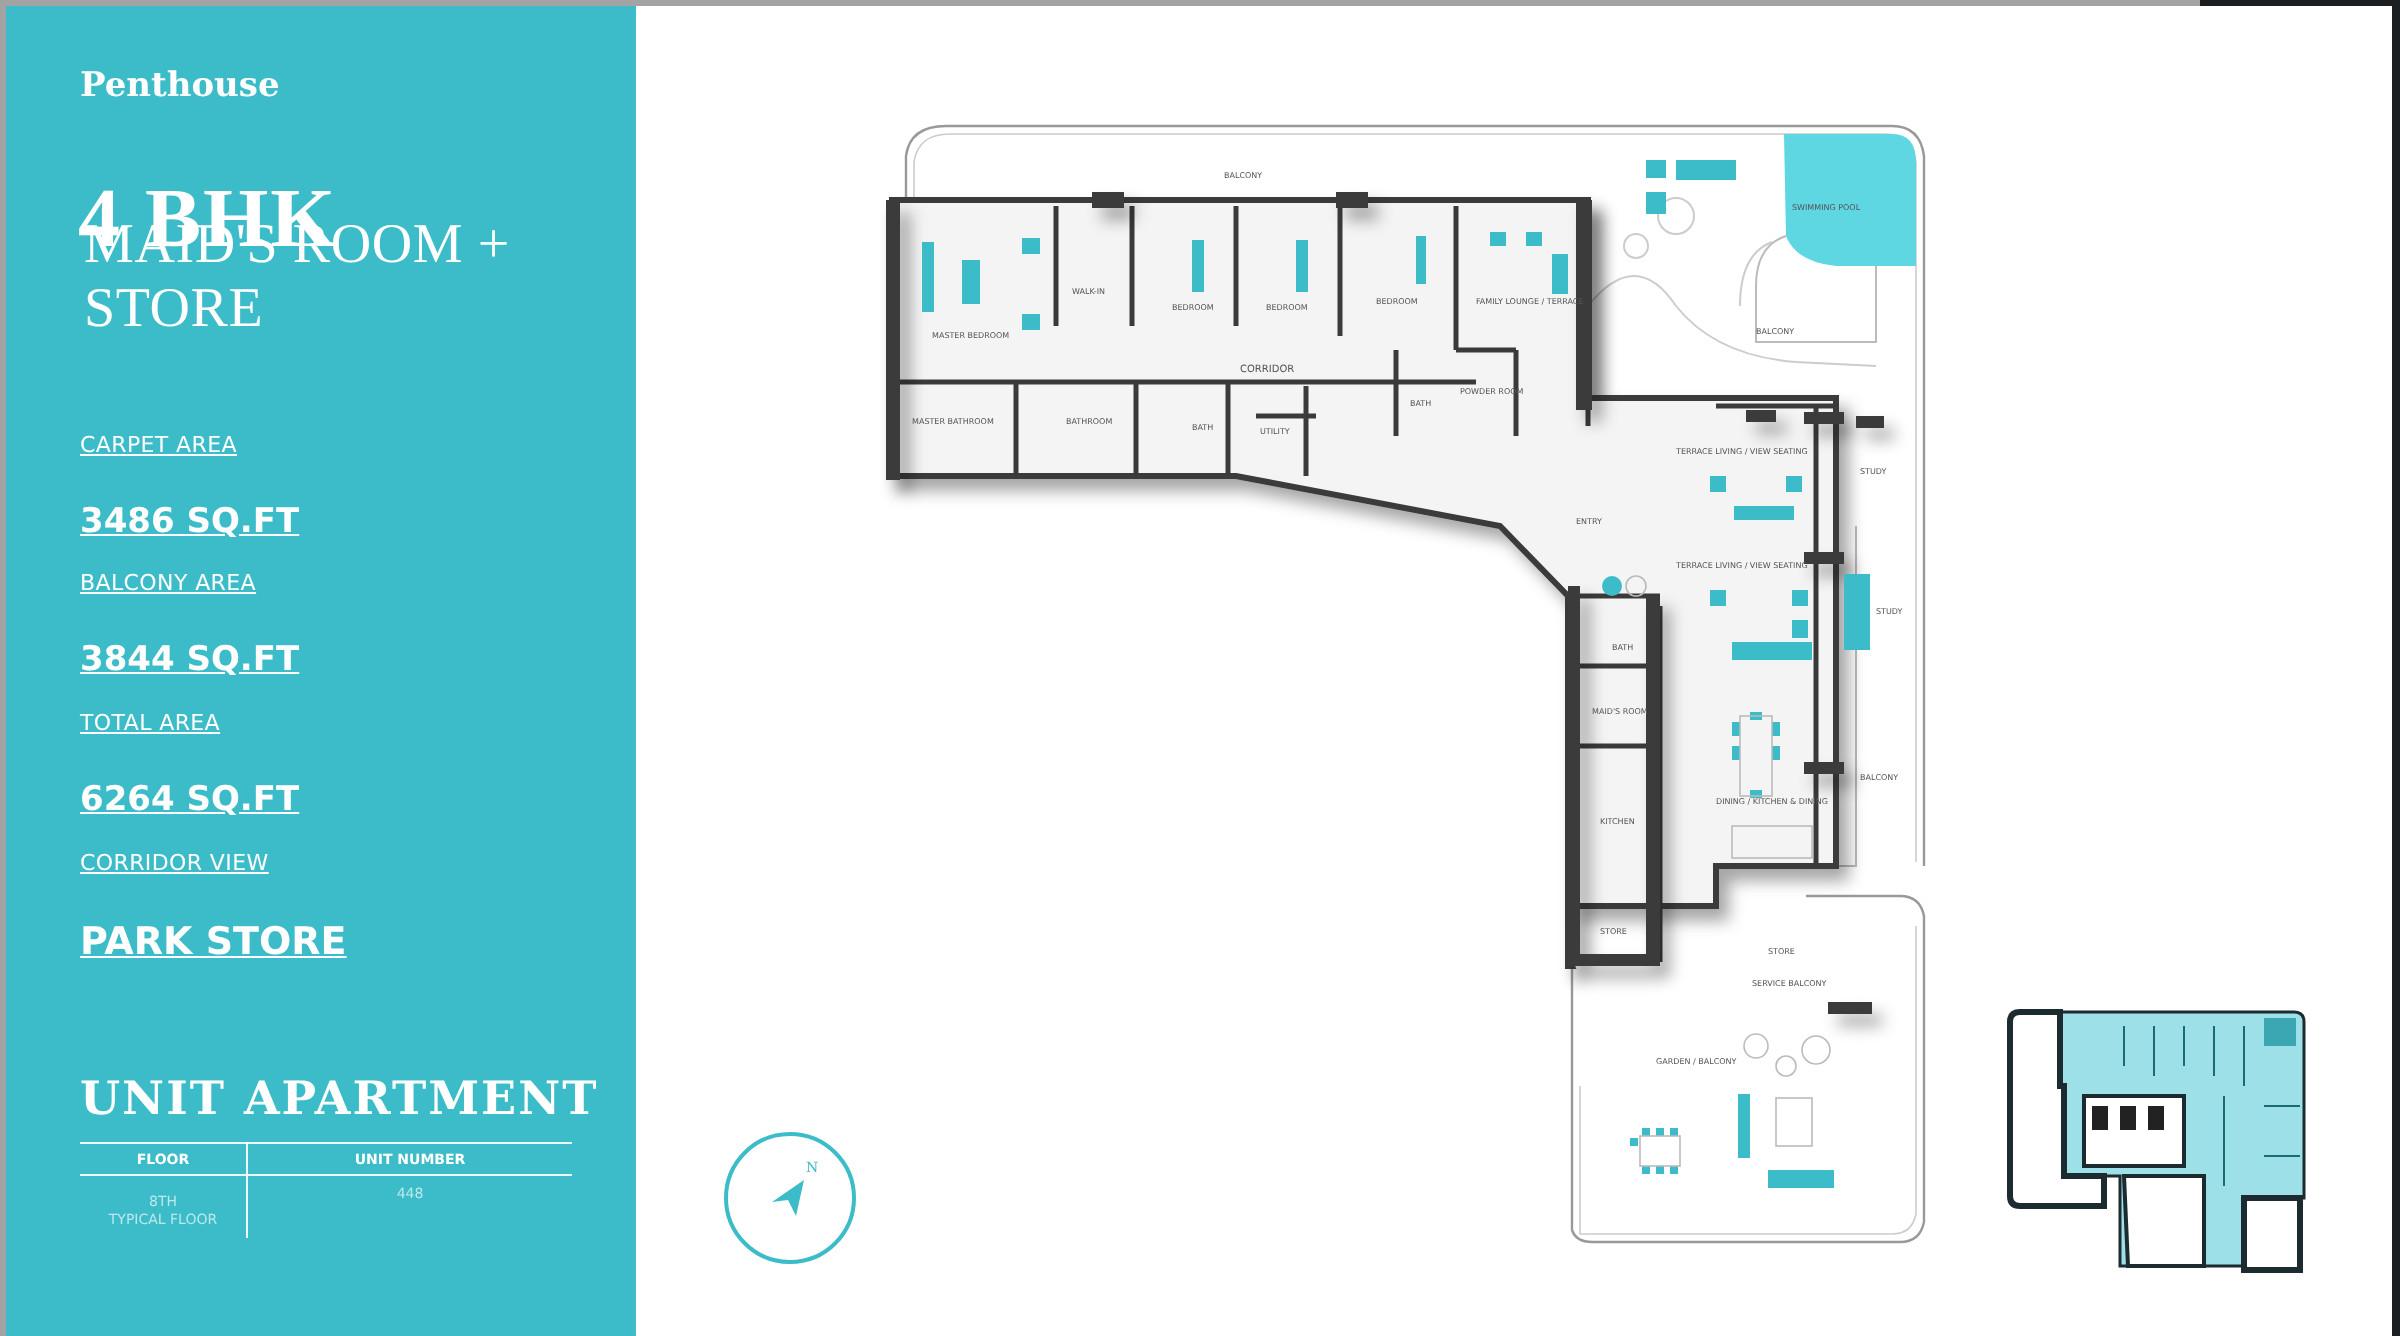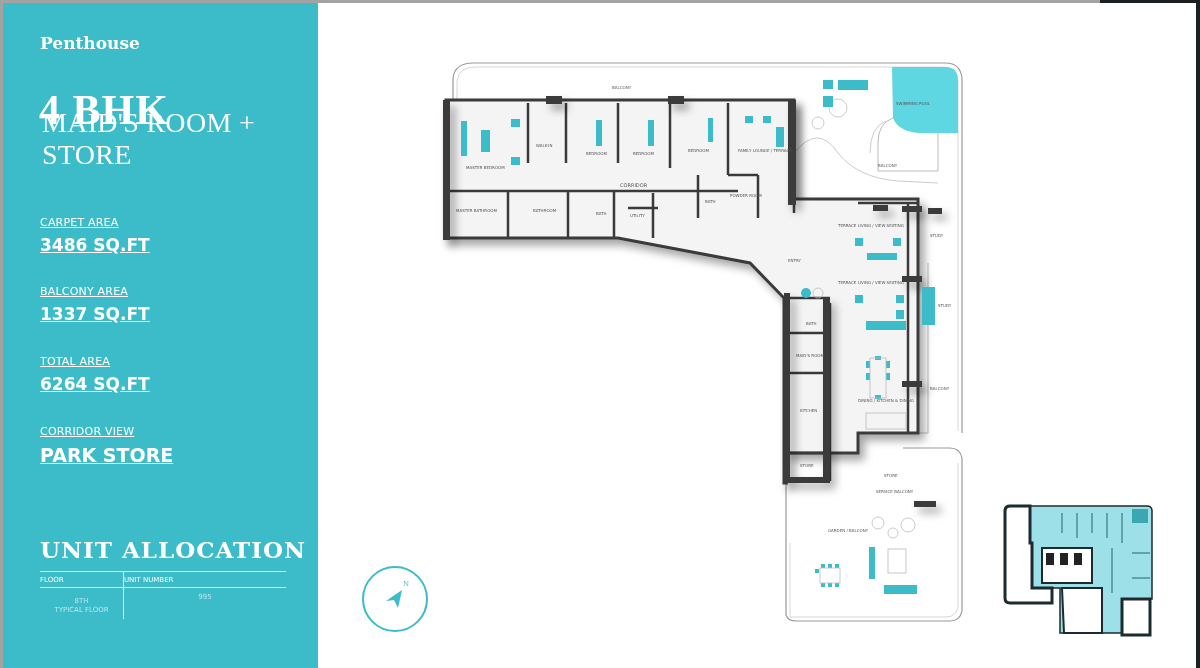--- a/index.html
+++ b/index.html
@@ -13,27 +13,27 @@
   .main {
     position: absolute; left: 318px; top: 3px; width: 878px; height: 665px;
     background: #ffffff; overflow: hidden;
   }
   .pre-title { position: absolute; left: 37px; top: 30px; font-family: "DejaVu Serif", serif; font-weight: bold; font-size: 17px; }
   .title { position: absolute; left: 36px; top: 50px; font-family: Liberation Serif, serif; font-weight: bold; font-size: 42px; letter-spacing: 1px; margin-top: 33px; }
   .subtitle { position: absolute; left: 39px; top: 104px; font-family: Liberation Serif, serif; font-size: 28px; font-weight: normal; letter-spacing: 0.3px; }
 
   .stat { position: absolute; left: 37px; text-decoration: underline; }
   .stat-label { font-family: "DejaVu Sans", sans-serif; font-size: 11px; letter-spacing: 0.2px; display: block; }
-  .stat-value { font-family: "DejaVu Sans", sans-serif; font-weight: bold; font-size: 17px; margin-top: 6px; display: block; }
+  .stat-value { font-family: "DejaVu Sans", sans-serif; font-weight: bold; font-size: 17px; margin-top: 22px; display: block; }
 
   .alloc-title { position: absolute; left: 37px; top: 533px; font-family: "DejaVu Serif", serif; font-weight: bold; font-size: 23px; letter-spacing: 1px; }
   .alloc-table { position: absolute; left: 37px; top: 568px; width: 246px; }
   .alloc-line { position: absolute; left: 0; width: 246px; height: 1px; background: rgba(255,255,255,0.9); }
   .alloc-vline { position: absolute; left: 83px; top: 0; width: 1px; height: 48px; background: rgba(255,255,255,0.9); }
-  .alloc-h { position: absolute; top: 5px; font-family: "DejaVu Sans", sans-serif; font-weight: normal; font-size: 7px; }
+  .alloc-h { position: absolute; top: 5px; font-family: "DejaVu Sans", sans-serif; font-weight: bold; font-size: 7px; text-align: center; }
   .alloc-c { position: absolute; top: 26px; font-family: "DejaVu Sans", sans-serif; font-size: 7px; color: rgba(255,255,255,0.65); text-align: center; line-height: 9px; }
 
   
   .plan { position: absolute; left: 0; top: 0; width: 878px; height: 665px; }
   .room-label { position: absolute; font-family: "DejaVu Sans", sans-serif; font-size: 4px; color: #555; text-align: center; line-height: 5px; white-space: nowrap; }
   .compass { position: absolute; left: 44px; top: 563px; width: 66px; height: 66px; border: 2px solid #3cbcc8; border-radius: 50%; }
   .compass-n { position: absolute; left: 85px; top: 577px; font-family: "DejaVu Serif", serif; font-size: 7px; color: #3cbcc8; }
   .keyplan { position: absolute; left: 684px; top: 500px; width: 152px; height: 134px; }
 </style>
 </head>
@@ -45,43 +45,43 @@
     <div class="pre-title">Penthouse</div>
     <div class="title">4 BHK</div>
     <div class="subtitle">MAID'S ROOM + STORE</div>
 
     <div class="stat" style="top:213px">
       <span class="stat-label">CARPET AREA</span>
       <span class="stat-value">3486 SQ.FT</span>
     </div>
     <div class="stat" style="top:282px">
       <span class="stat-label">BALCONY AREA</span>
-      <span class="stat-value">1337 SQ.FT</span>
+      <span class="stat-value">3844 SQ.FT</span>
     </div>
     <div class="stat" style="top:352px">
       <span class="stat-label">TOTAL AREA</span>
       <span class="stat-value">6264 SQ.FT</span>
     </div>
     <div class="stat" style="top:422px">
       <span class="stat-label">CORRIDOR VIEW</span>
       <span class="stat-value" style="font-size:19px">PARK STORE</span>
     </div>
 
-    <div class="alloc-title">UNIT ALLOCATION</div>
+    <div class="alloc-title">UNIT APARTMENT</div>
     <div class="alloc-table">
       <div class="alloc-line" style="top:0"></div>
       <div class="alloc-line" style="top:16px"></div>
       <div class="alloc-vline"></div>
       <div class="alloc-h" style="left:0;width:83px">FLOOR</div>
       <div class="alloc-h" style="left:84px;width:162px">UNIT NUMBER</div>
       <div class="alloc-c" style="left:0;width:83px">
         <div>8TH</div>
         <div>TYPICAL FLOOR</div>
       </div>
-      <div class="alloc-c" style="left:84px;width:162px;top:22px">995</div>
+      <div class="alloc-c" style="left:84px;width:162px;top:22px">448</div>
     </div>
   </div>
 
   <div class="main">
     <svg class="plan" width="878" height="665" viewBox="0 0 878 665">
       <defs>
         <filter id="sh" x="-20%" y="-20%" width="160%" height="160%">
           <feDropShadow dx="5" dy="6" stdDeviation="4" flood-color="#000" flood-opacity="0.35"></feDropShadow>
         </filter>
       </defs>

